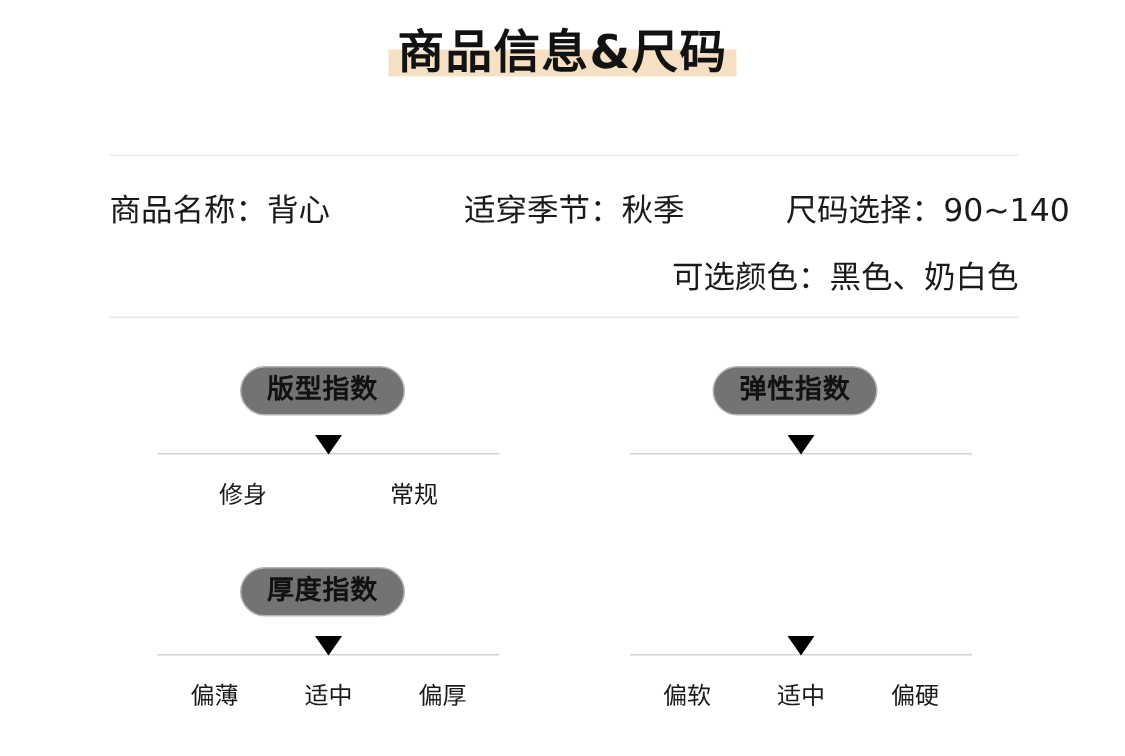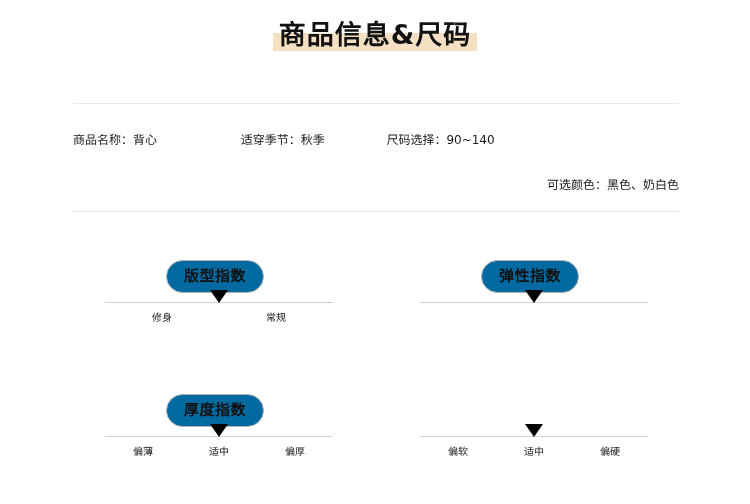--- a/index.html
+++ b/index.html
@@ -27,21 +27,21 @@
   .title-wrap {
     position: absolute;
     top: 20px;
     left: 0;
     width: 750px;
     text-align: center;
   }
   .title {
     display: inline-block;
     position: relative;
-    font-size: 27px;
+    font-size: 31px;
     font-weight: bold;
     letter-spacing: 1px;
     line-height: 30px;
     color: #121212;
     padding: 0 6px;
   }
   .title .band {
     position: absolute;
     left: 0;
     right: 0;
@@ -64,21 +64,21 @@
     background: #e9e9e9;
   }
   .divider.top { top: 103px; }
   .divider.bottom { top: 211px; }
 
   
   .info-row {
     position: absolute;
     left: 73px;
     width: 606px;
-    font-size: 12px;
+    font-size: 21px;
     color: #1a1a1a;
     line-height: 24px;
     white-space: nowrap;
   }
   .info-row.row1 { top: 128px; }
   .info-row.row2 { top: 173px; text-align: right; }
 
   .info-item {
     display: inline-block;
   }
@@ -104,26 +104,26 @@
   }
   .index-cell.c0 { left: 60px;  top: 0px;   }
   .index-cell.c1 { left: 375px; top: 0px;   }
   .index-cell.c2 { left: 60px;  top: 134px; }
   .index-cell.c3 { left: 375px; top: 134px; }
 
   .pill {
     position: absolute;
     left: 50%;
     transform: translateX(-50%);
-    top: 24px;
+    top: 8px;
     border: 1px solid #b4b4b4;
     border-radius: 999px;
-    background: #0369a1;
+    background: #737373;
     padding: 5px 17px 6px 17px;
-    font-size: 15px;
+    font-size: 18px;
     font-weight: bold;
     line-height: 20px;
     color: #121212;
     letter-spacing: 0.5px;
     white-space: nowrap;
   }
 
   .scale {
     position: absolute;
     left: 45px;
@@ -141,24 +141,24 @@
     top: -12px;
     width: 0;
     height: 0;
     border-left: 9px solid transparent;
     border-right: 9px solid transparent;
     border-top: 13px solid #000000;
     transform: translateX(-50%);
   }
   .ticks {
     position: relative;
-    margin-top: 4px;
+    margin-top: 16px;
     display: flex;
     justify-content: space-between;
-    font-size: 10px;
+    font-size: 16px;
     line-height: 22px;
     color: #1a1a1a;
   }
   .tick {
     flex: 1 1 0;
     text-align: center;
     white-space: nowrap;
   }
   .tick:first-child { text-align: center; }
   .tick:last-child  { text-align: center; }

